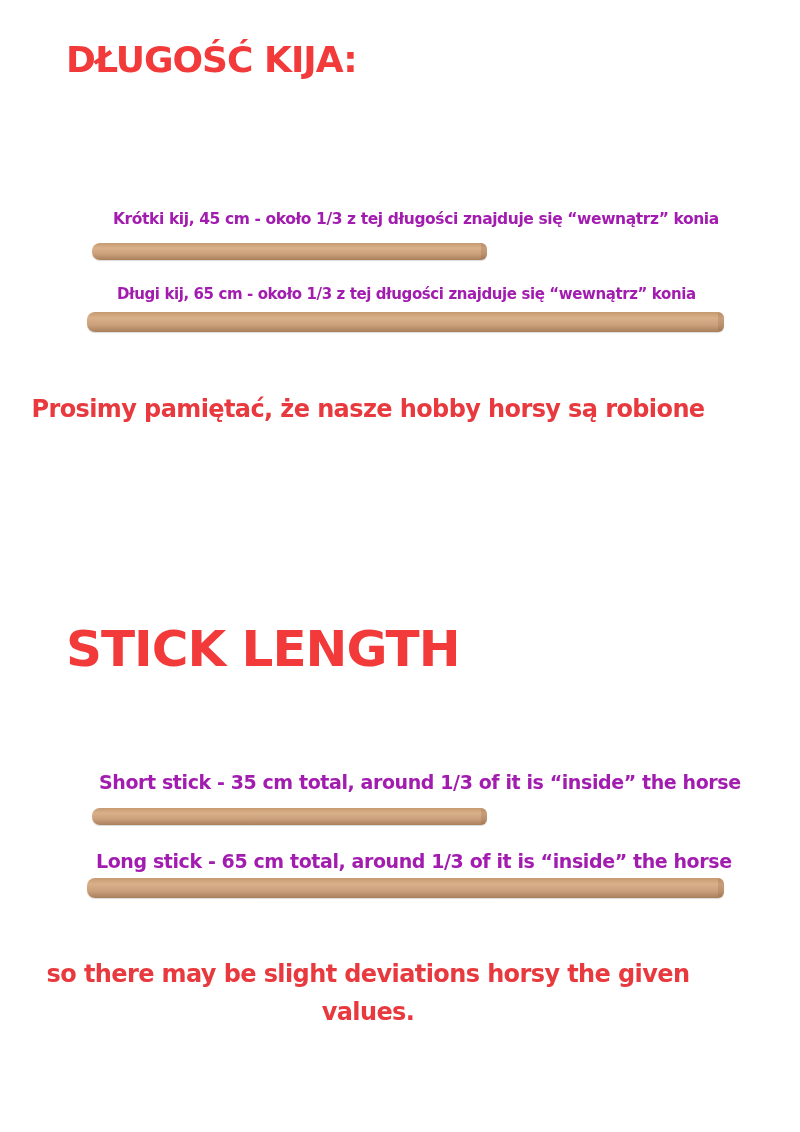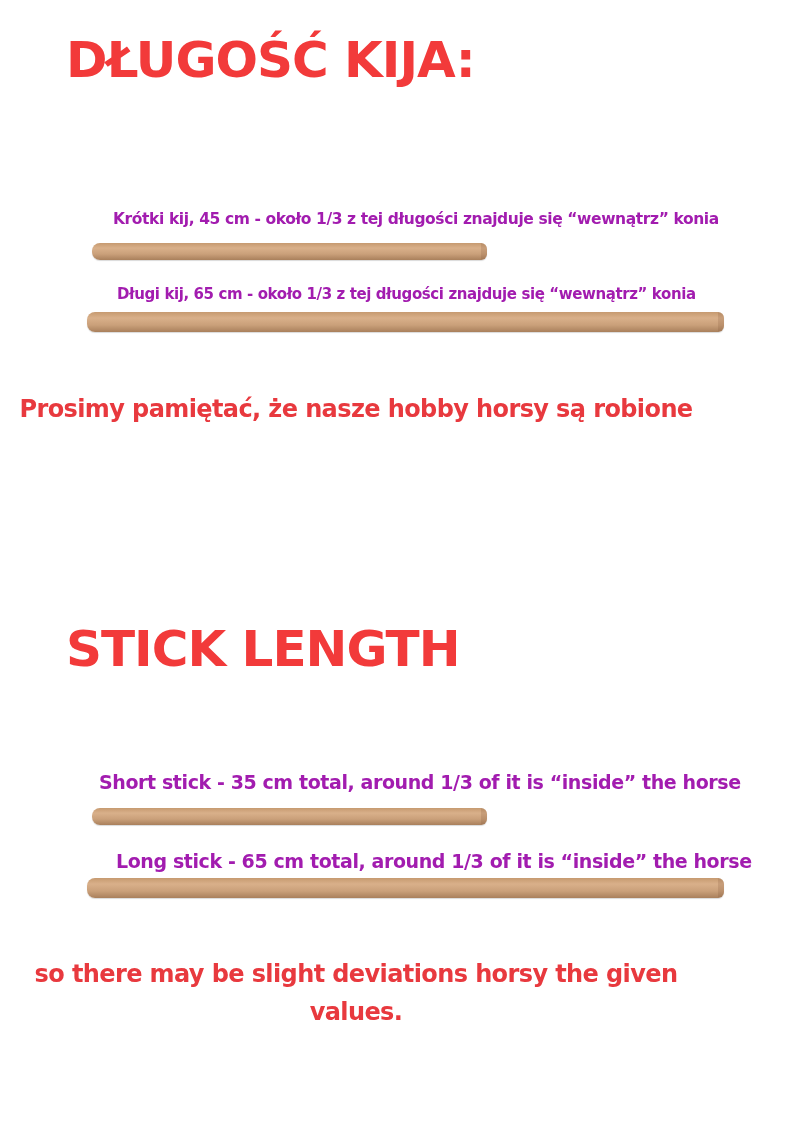--- a/index.html
+++ b/index.html
@@ -2,46 +2,46 @@
 <html><head>
   <meta charset="utf-8">
   <style>
     html, body { margin: 0; padding: 0; background: #ffffff; }
     body { width: 800px; height: 1132px; position: relative; overflow: hidden;
       font-family: "Liberation Sans", "DejaVu Sans", sans-serif; }
     .heading { position: absolute; color: #f23a3a; font-weight: bold;
       font-family: "DejaVu Sans", sans-serif; letter-spacing: -1px; white-space: nowrap; }
     .label { position: absolute; color: #a21caf; font-weight: bold;
       font-family: "DejaVu Sans", sans-serif; white-space: nowrap; letter-spacing: -0.4px; }
-    .note { position: absolute; left: 0; width: 712px; text-align: center; color: #e8393e;
+    .note { position: absolute; left: 12px; width: 712px; text-align: center; color: #e8393e;
       font-weight: bold; font-family: "DejaVu Sans", sans-serif; letter-spacing: -0.6px; }
     .stick { position: absolute; border-radius: 8px 6px 6px 8px;
       background: linear-gradient(to bottom, #c69a70 0%, #d9b08a 30%, #caa07a 65%, #a9805c 100%);
       box-shadow: 0 1px 1px rgba(0,0,0,0.15); }
     .stick::after { content: ""; position: absolute; right: 0; top: 0; bottom: 0; width: 6px;
       border-radius: 0 6px 6px 0; background: rgba(120,80,50,0.18); }
   </style>
 </head>
 <body>
 
-<div class="heading" style="left:66px; top:28px; font-size:50px; line-height:64px;">DŁUGOŚĆ KIJA:</div>
+<div class="heading" style="left:66px; top:28px; font-size:36px; line-height:64px;">DŁUGOŚĆ KIJA:</div>
 
 <div class="label" style="left:113px; top:208px; font-size:15.5px; line-height:22px;">Krótki kij, 45 cm  - około 1/3 z tej długości znajduje się “wewnątrz” konia</div>
 <div class="stick" style="left:92px; top:243px; width:395px; height:17px;"></div>
 
 <div class="label" style="left:117px; top:283px; font-size:15px; line-height:22px;">Długi kij, 65 cm  - około 1/3 z tej długości znajduje się “wewnątrz” konia</div>
 <div class="stick" style="left:87px; top:312px; width:637px; height:20px;"></div>
 
 <div class="note" style="top:390px; font-size:24px; line-height:38px;">
   <div>Prosimy pamiętać, że nasze hobby horsy są robione</div>
 </div>
 
 <div class="heading" style="left:66px; top:617px; font-size:50px; line-height:64px;">STICK LENGTH</div>
 
 <div class="label" style="left:99px; top:769px; font-size:19px; line-height:26px;">Short stick - 35 cm total, around 1/3 of it is “inside” the horse</div>
 <div class="stick" style="left:92px; top:808px; width:395px; height:17px;"></div>
 
-<div class="label" style="left:116px; top:848px; font-size:19px; line-height:26px;">Long stick - 65 cm total, around 1/3 of it is “inside” the horse</div>
+<div class="label" style="left:96px; top:848px; font-size:19px; line-height:26px;">Long stick - 65 cm total, around 1/3 of it is “inside” the horse</div>
 <div class="stick" style="left:87px; top:878px; width:637px; height:20px;"></div>
 
 <div class="note" style="top:955px; font-size:24px; line-height:38px;">
   <div>so there may be slight deviations horsy the given values.</div>
 </div>
 
 </body></html>

